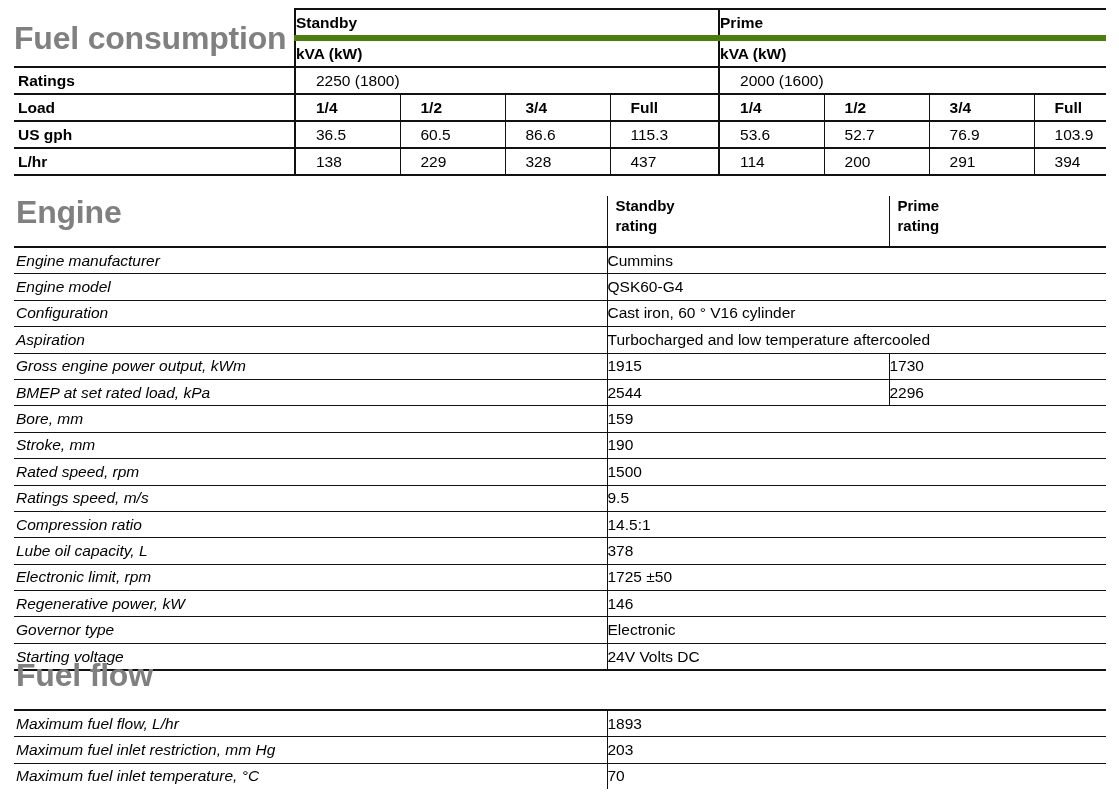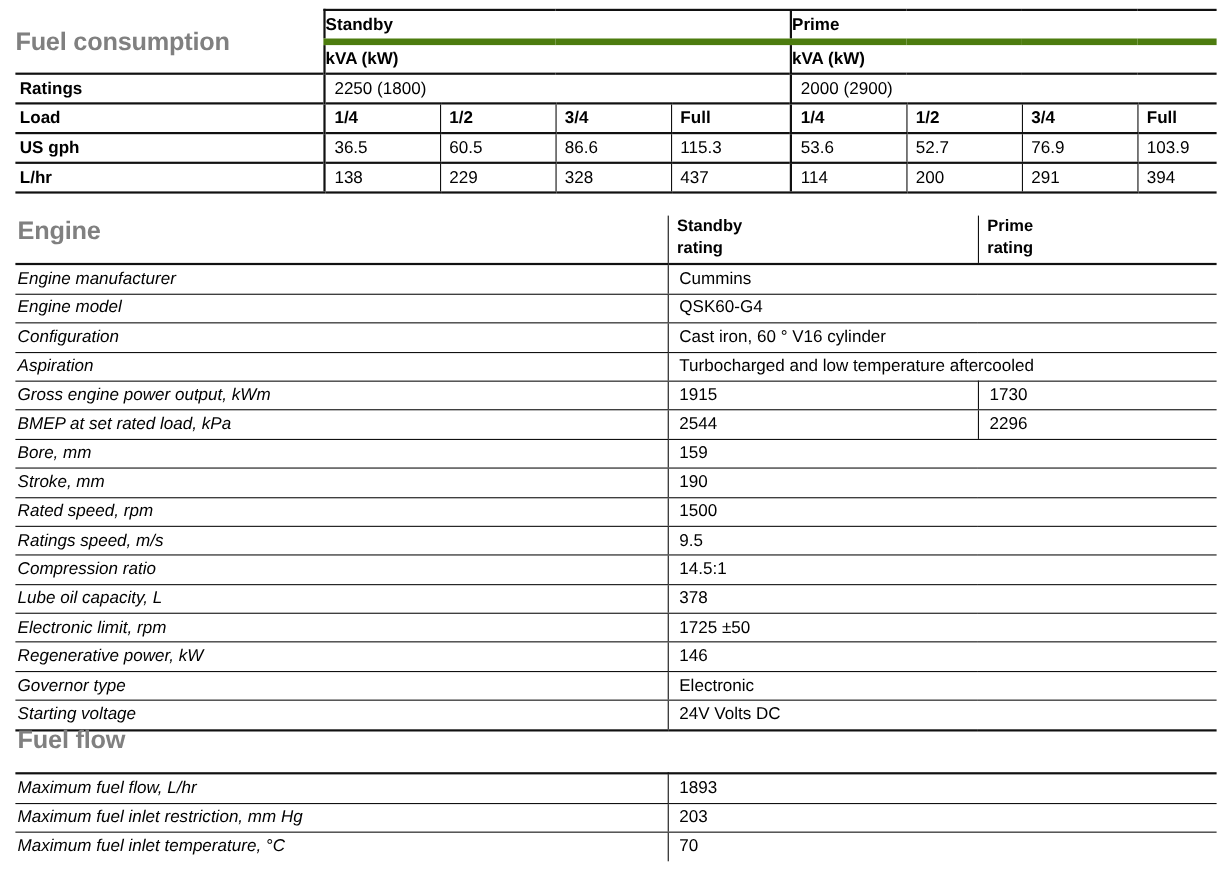--- a/index.html
+++ b/index.html
@@ -17,21 +17,21 @@
   .page {
     position: relative;
     width: 1119px;
     height: 800px;
   }
 
   
   .section-title {
     color: #808080;
     font-weight: bold;
-    font-size: 23px;
+    font-size: 32px;
     letter-spacing: -0.2px;
     line-height: 1;
   }
 
   
   .fuel-table {
     position: absolute;
     left: 14px;
     top: 8px;
     width: 1092px;
@@ -42,21 +42,21 @@
     padding: 0;
     vertical-align: middle;
     font-size: 15.5px;
     height: 25px;
   }
   .fuel-table .lbl {
     font-weight: bold;
     padding-left: 4px;
   }
   .fuel-table .cell {
-    padding-left: 8px;
+    padding-left: 20px;
   }
   .fuel-table .bold {
     font-weight: bold;
   }
 
   
   .bt-thick { border-top: 2px solid #111; }
   .bt-thin  { border-top: 6px solid #4d7c0f; }
   .bb-thick { border-bottom: 2px solid #111; }
   .bl-thin  { border-left: 1px solid #111; }
@@ -85,21 +85,21 @@
     padding: 0;
     font-size: 15.5px;
     height: 25.4px;
     vertical-align: middle;
   }
   .spec-table .slabel {
     padding-left: 2px;
     font-style: italic;
   }
   .spec-table .svalue {
-    padding-left: 10px;
+    padding-left: 0;
   }
   .spec-table .rating-hdr {
     font-weight: bold;
     font-size: 15px;
     padding-left: 8px;
     vertical-align: top;
     line-height: 1.33;
   }
   .spec-table .sec-head-cell {
     vertical-align: bottom;
@@ -139,21 +139,21 @@
       </tr>
 
       <tr>
         <td class="hdr-main bl-thick bt-thin" colspan="4">kVA (kW)</td>
         <td class="hdr-main bl-thick bt-thin" colspan="4">kVA (kW)</td>
       </tr>
 
       <tr>
         <td class="lbl bt-thick">Ratings</td>
         <td class="cell bt-thick bl-thick" colspan="4">2250 (1800)</td>
-        <td class="cell bt-thick bl-thick" colspan="4">2000 (2900)</td>
+        <td class="cell bt-thick bl-thick" colspan="4">2000 (1600)</td>
       </tr>
 
       <tr>
         <td class="lbl bt-thick">Load</td>
         <td class="cell bold bt-thick bl-thick">1/4</td>
         <td class="cell bold bt-thick bl-thin">1/2</td>
         <td class="cell bold bt-thick bl-thin">3/4</td>
         <td class="cell bold bt-thick bl-thin">Full</td>
         <td class="cell bold bt-thick bl-thick">1/4</td>
         <td class="cell bold bt-thick bl-thin">1/2</td>

